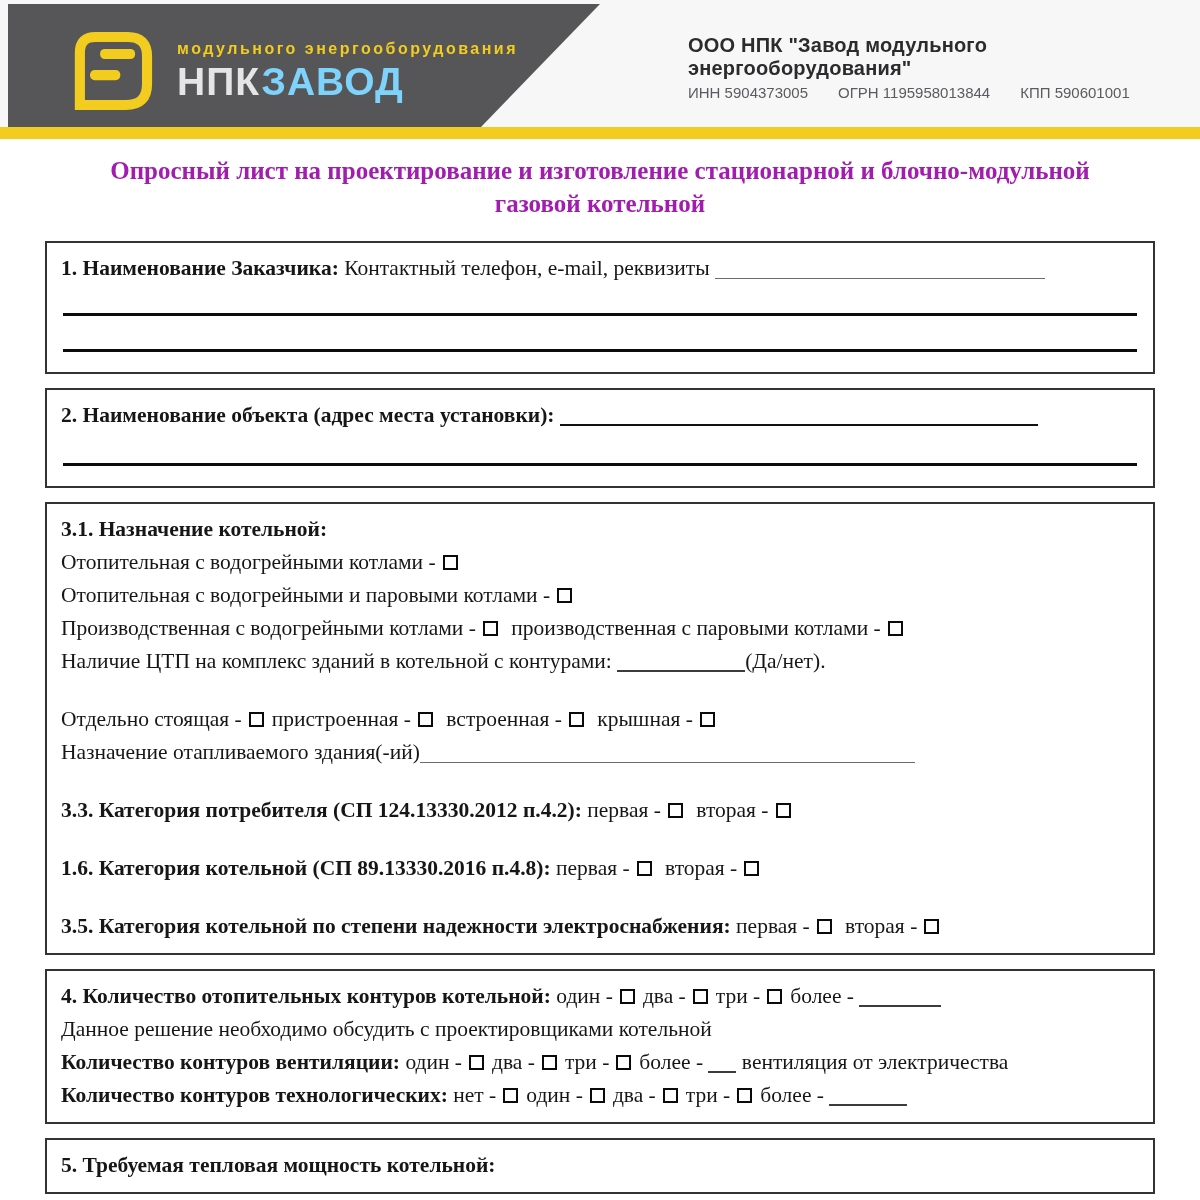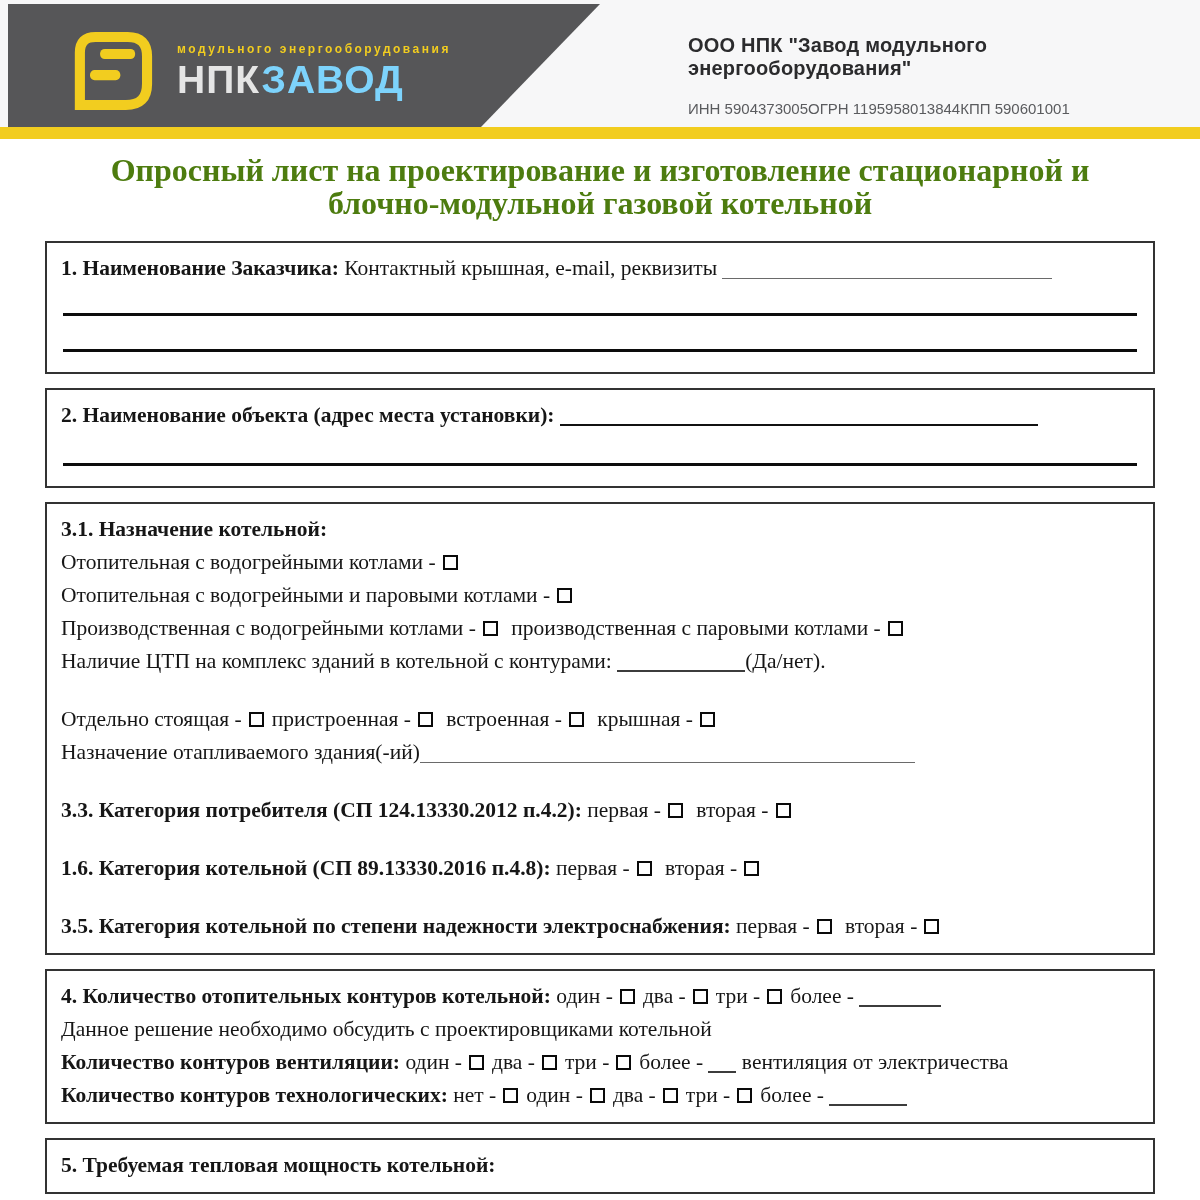--- a/index.html
+++ b/index.html
@@ -14,32 +14,32 @@
   .hdr { position:relative; width:1200px; height:139px; background:#f7f7f8; }
   .hdr-dark {
     position:absolute; left:8px; top:4px; width:592px; height:123px;
     background:#565658;
     clip-path:polygon(0 0, 100% 0, calc(100% - 119px) 100%, 0 100%);
   }
   .hdr-stripe { position:absolute; left:0; bottom:0; width:100%; height:12px; background:#f2cd1f; }
   .logo-wrap { position:absolute; left:57px; top:21px; display:flex; align-items:center; }
   .logo-icon { width:96px; height:92px; }
   .logo-text { margin-left:16px; font-family:"Liberation Sans","DejaVu Sans",sans-serif; }
-  .logo-tagline { color:#f2cd1f; font-size:12px; font-weight:bold; letter-spacing:2.5px; margin-bottom:4px; }
+  .logo-tagline { color:#f2cd1f; font-size:16px; font-weight:bold; letter-spacing:2.5px; margin-bottom:4px; }
   .logo-brand { font-size:39px; font-weight:bold; letter-spacing:1px; line-height:40px; }
   .logo-brand .w { color:#e5e5e5; }
   .logo-brand .y { color:#7dd3fc; }
   .hdr-co { position:absolute; left:688px; top:34px; font-family:"Liberation Sans","DejaVu Sans",sans-serif; }
   .co-name { font-size:20px; font-weight:bold; color:#2b2b2d; letter-spacing:0.2px; }
-  .co-req { margin-top:20px; display:flex; font-size:15px; color:#5a5b5e; }
+  .co-req { margin-top:4px; display:flex; gap:30px; font-size:15px; color:#5a5b5e; }
 
   
   .doc-title {
     width:1040px; margin:15px auto 21px auto; text-align:center;
-    font-size:32px; font-weight:bold; line-height:33px; color:#4d7c0f;
+    font-size:25px; font-weight:bold; line-height:33px; color:#a21caf;
   }
 
   
   .box {
     width:1110px; margin:0 0 14px 45px;
     border:2px solid #333; padding:9px 14px 10px 14px;
     font-size:21.5px; line-height:33px;
   }
   .b { font-weight:bold; }
   .row { margin:0; }
@@ -87,21 +87,21 @@
     </div>
   </div>
   <div class="hdr-stripe"></div>
 </header>
 
 <h1 class="doc-title">Опросный лист на проектирование и изготовление стационарной и блочно-модульной газовой котельной</h1>
 
 <section class="box">
   <p class="row">
     <span class="b">1. Наименование Заказчика:</span>
-    <span>Контактный крышная, e-mail, реквизиты</span>
+    <span>Контактный телефон, e-mail, реквизиты</span>
     <span class="u thin" style="width:330px"></span>
   </p>
   <div class="fill-row"></div>
   <div class="fill-row last"></div>
 </section>
 
 <section class="box">
   <p class="row">
     <span class="b">2. Наименование объекта (адрес места установки):</span>
     <span class="u dark" style="width:478px"></span>

